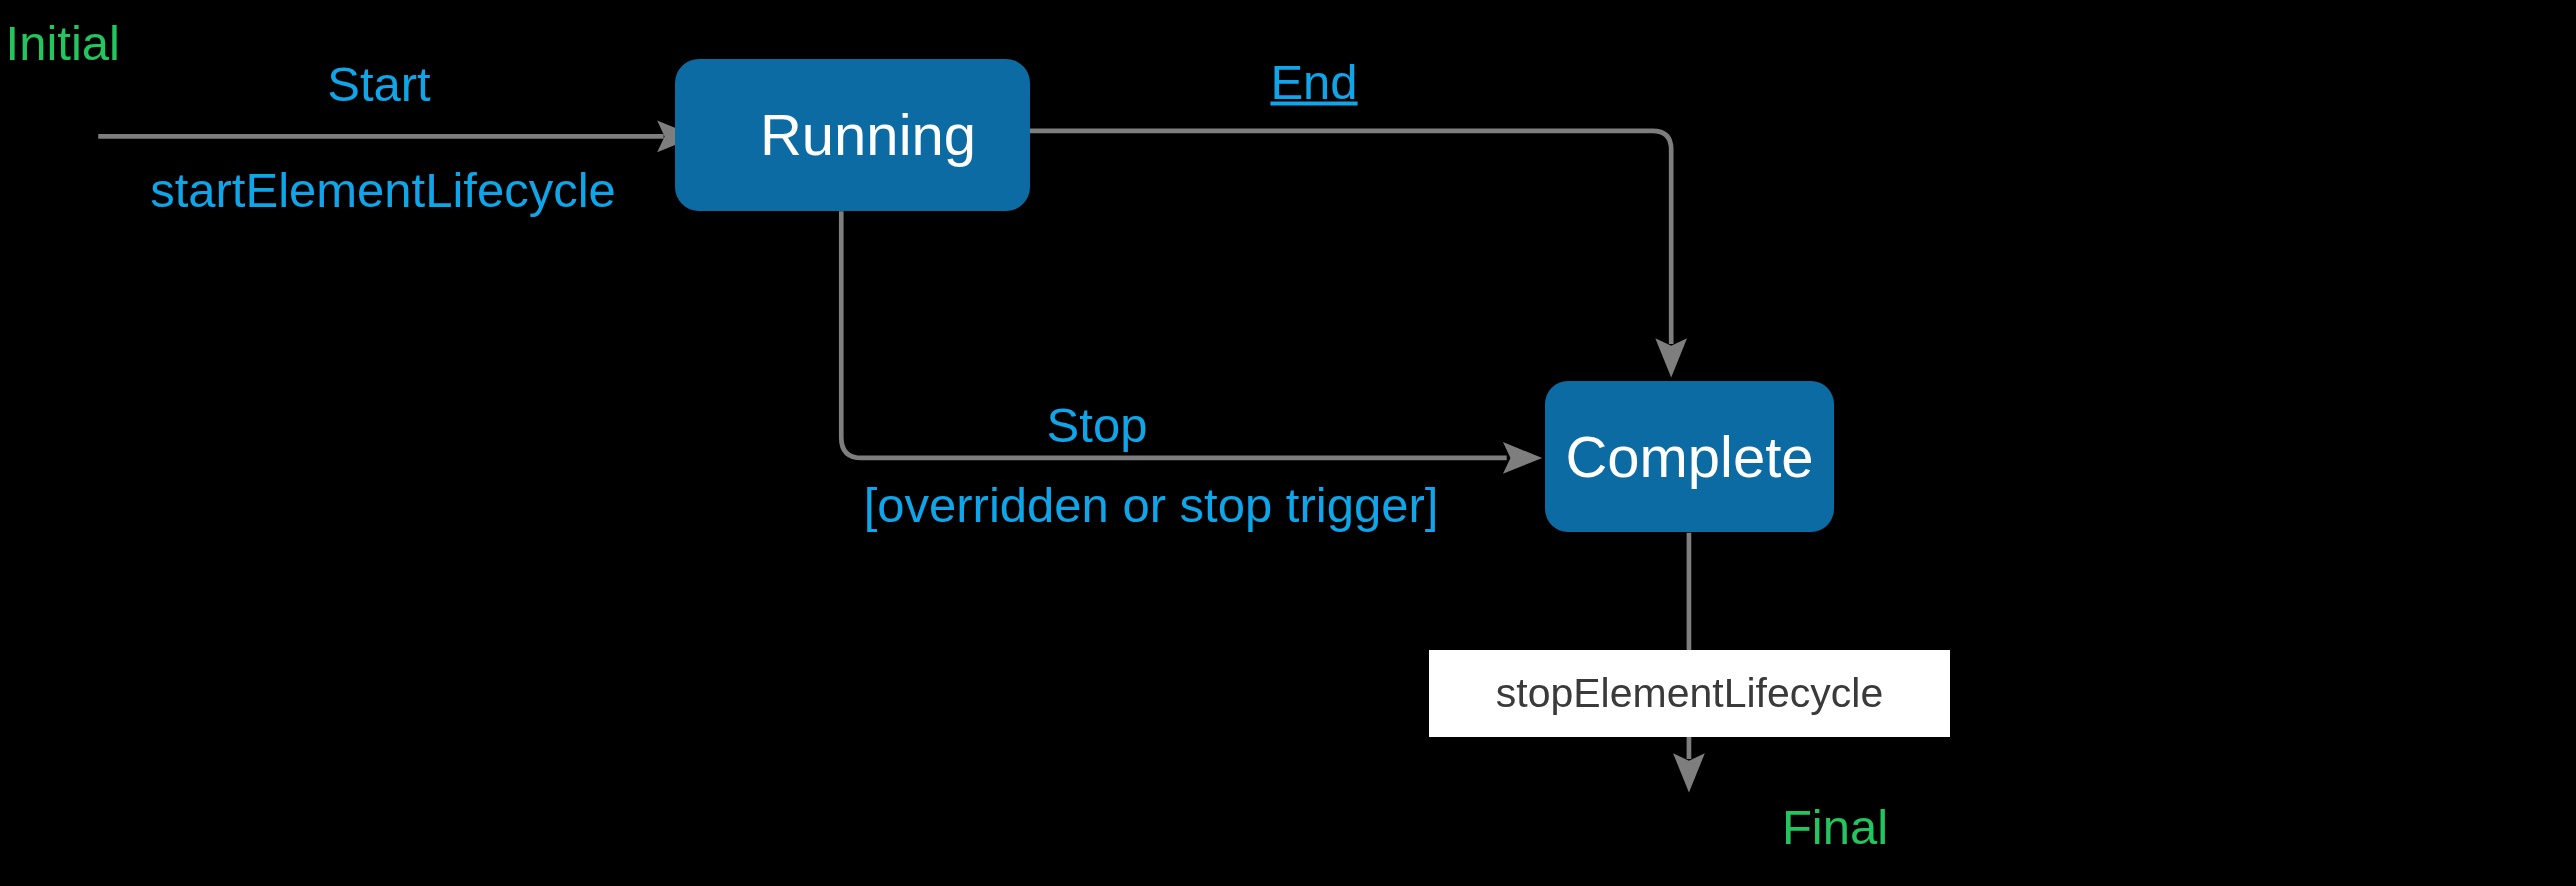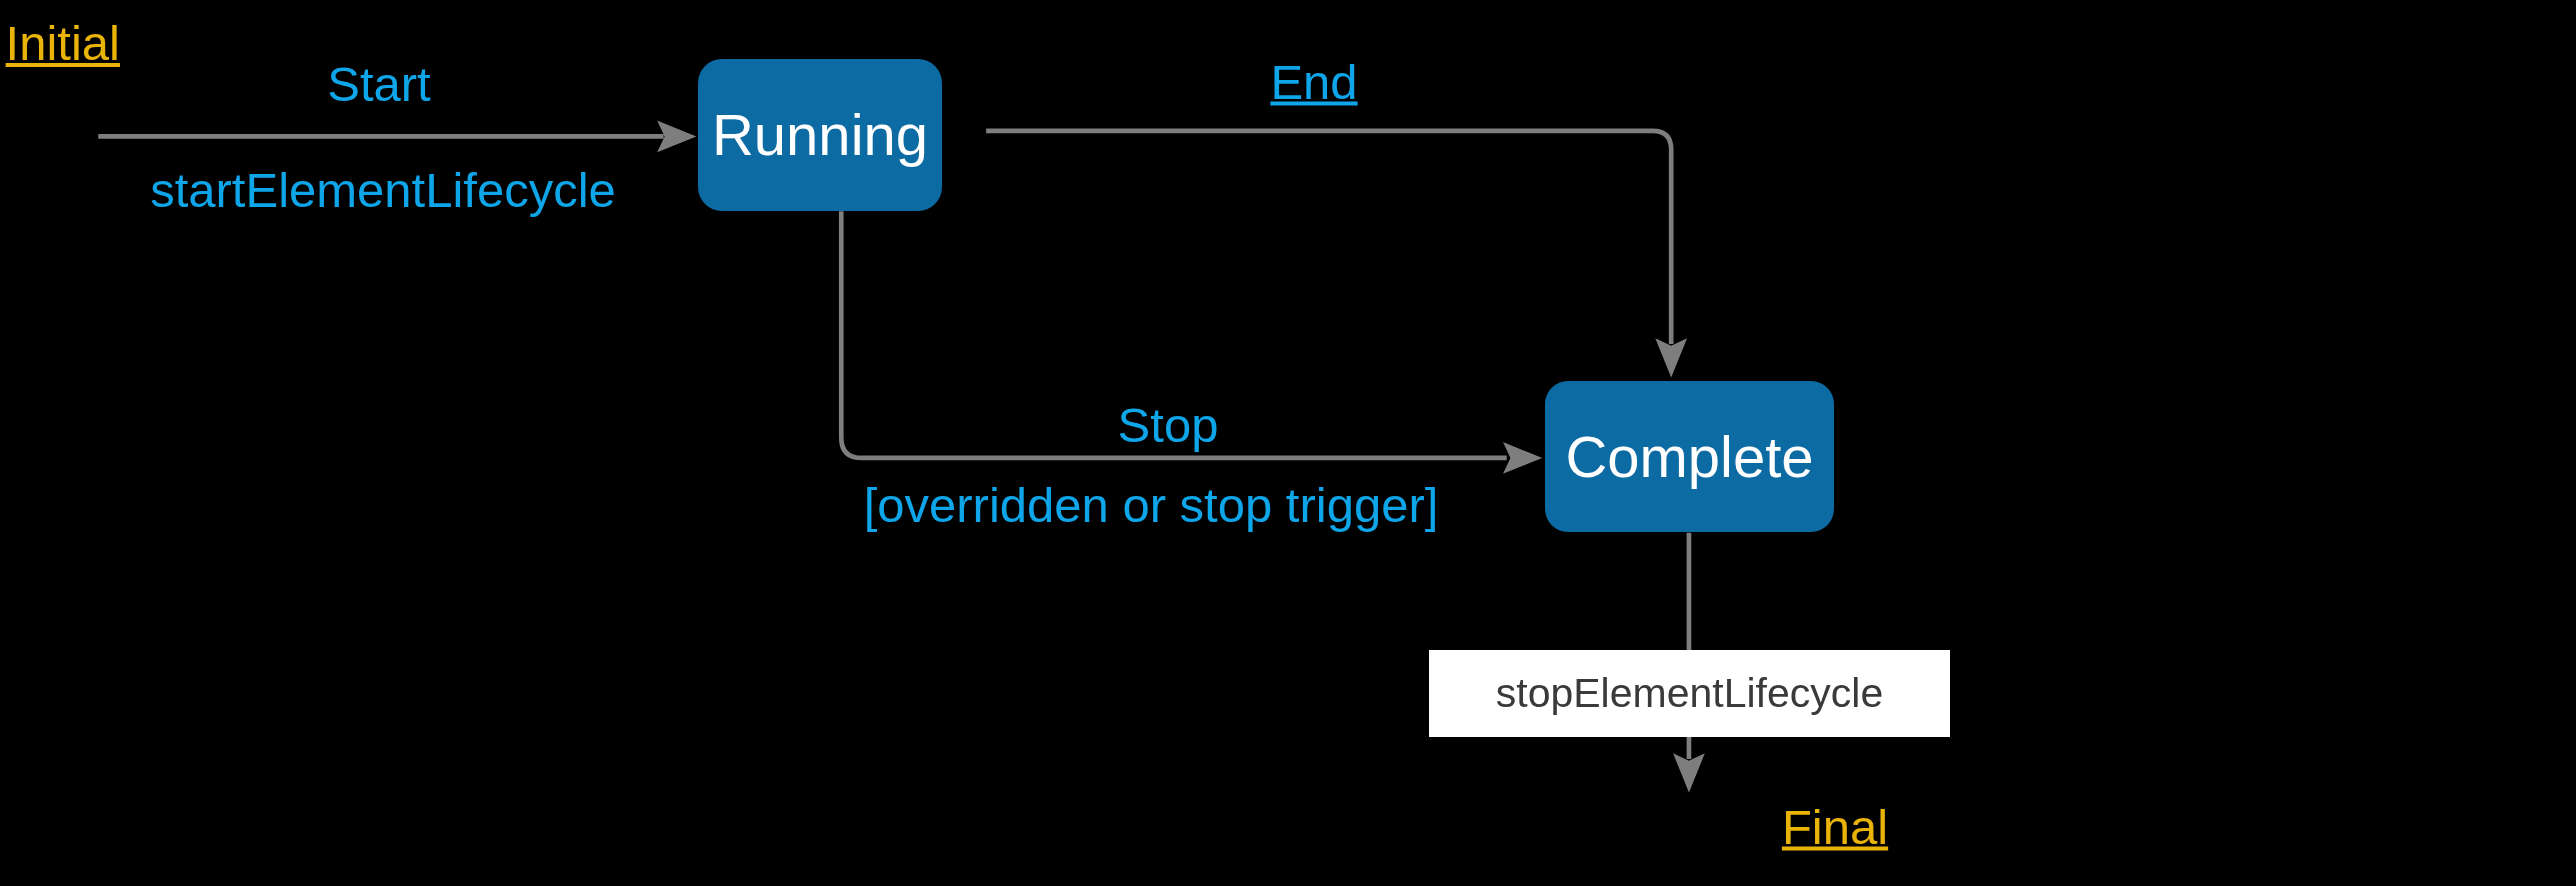--- a/index.html
+++ b/index.html
@@ -27,38 +27,38 @@
     background: #0d6ba4;
     border-radius: 24px;
     display: flex;
     align-items: center;
     justify-content: center;
     color: #ffffff;
     font-size: 58px;
     line-height: 1;
     white-space: nowrap;
   }
-  .state-node.running  { left: 698px;  top: 59px;  width: 244px; height: 152px; }
+  .state-node.running  { left: 675px;  top: 59px;  width: 324px; height: 152px; padding-left: 31px; }
   .state-node.complete { left: 1545px; top: 381px; width: 289px; height: 151px; border-radius: 23px; }
 
   .label {
     position: absolute;
     font-size: 49px;
     line-height: 1;
     white-space: nowrap;
     color: #0ea5e9;
   }
   .label.centered { transform: translate(-50%, -50%); }
-  .endpoint-label { color: #eab308; text-decoration: underline; }
+  .endpoint-label { color: #22c55e; }
 
   .label.initial { left: 5.6px; top: 18.7px; }
   .label.start-trigger { left: 379px; top: 84px; }
   .label.start-action  { left: 383px; top: 190px; }
   .label.end-trigger   { left: 1314px; top: 82px; text-decoration: underline; }
-  .label.stop-trigger  { left: 1168px; top: 425px; }
+  .label.stop-trigger  { left: 1097px; top: 425px; }
   .label.stop-guard    { left: 1151px; top: 505px; }
   .label.final { left: 1835px; top: 827px; }
 
   .action-box {
     position: absolute;
     left: 1429px;
     top: 650px;
     width: 521px;
     height: 87px;
     background: #ffffff;

